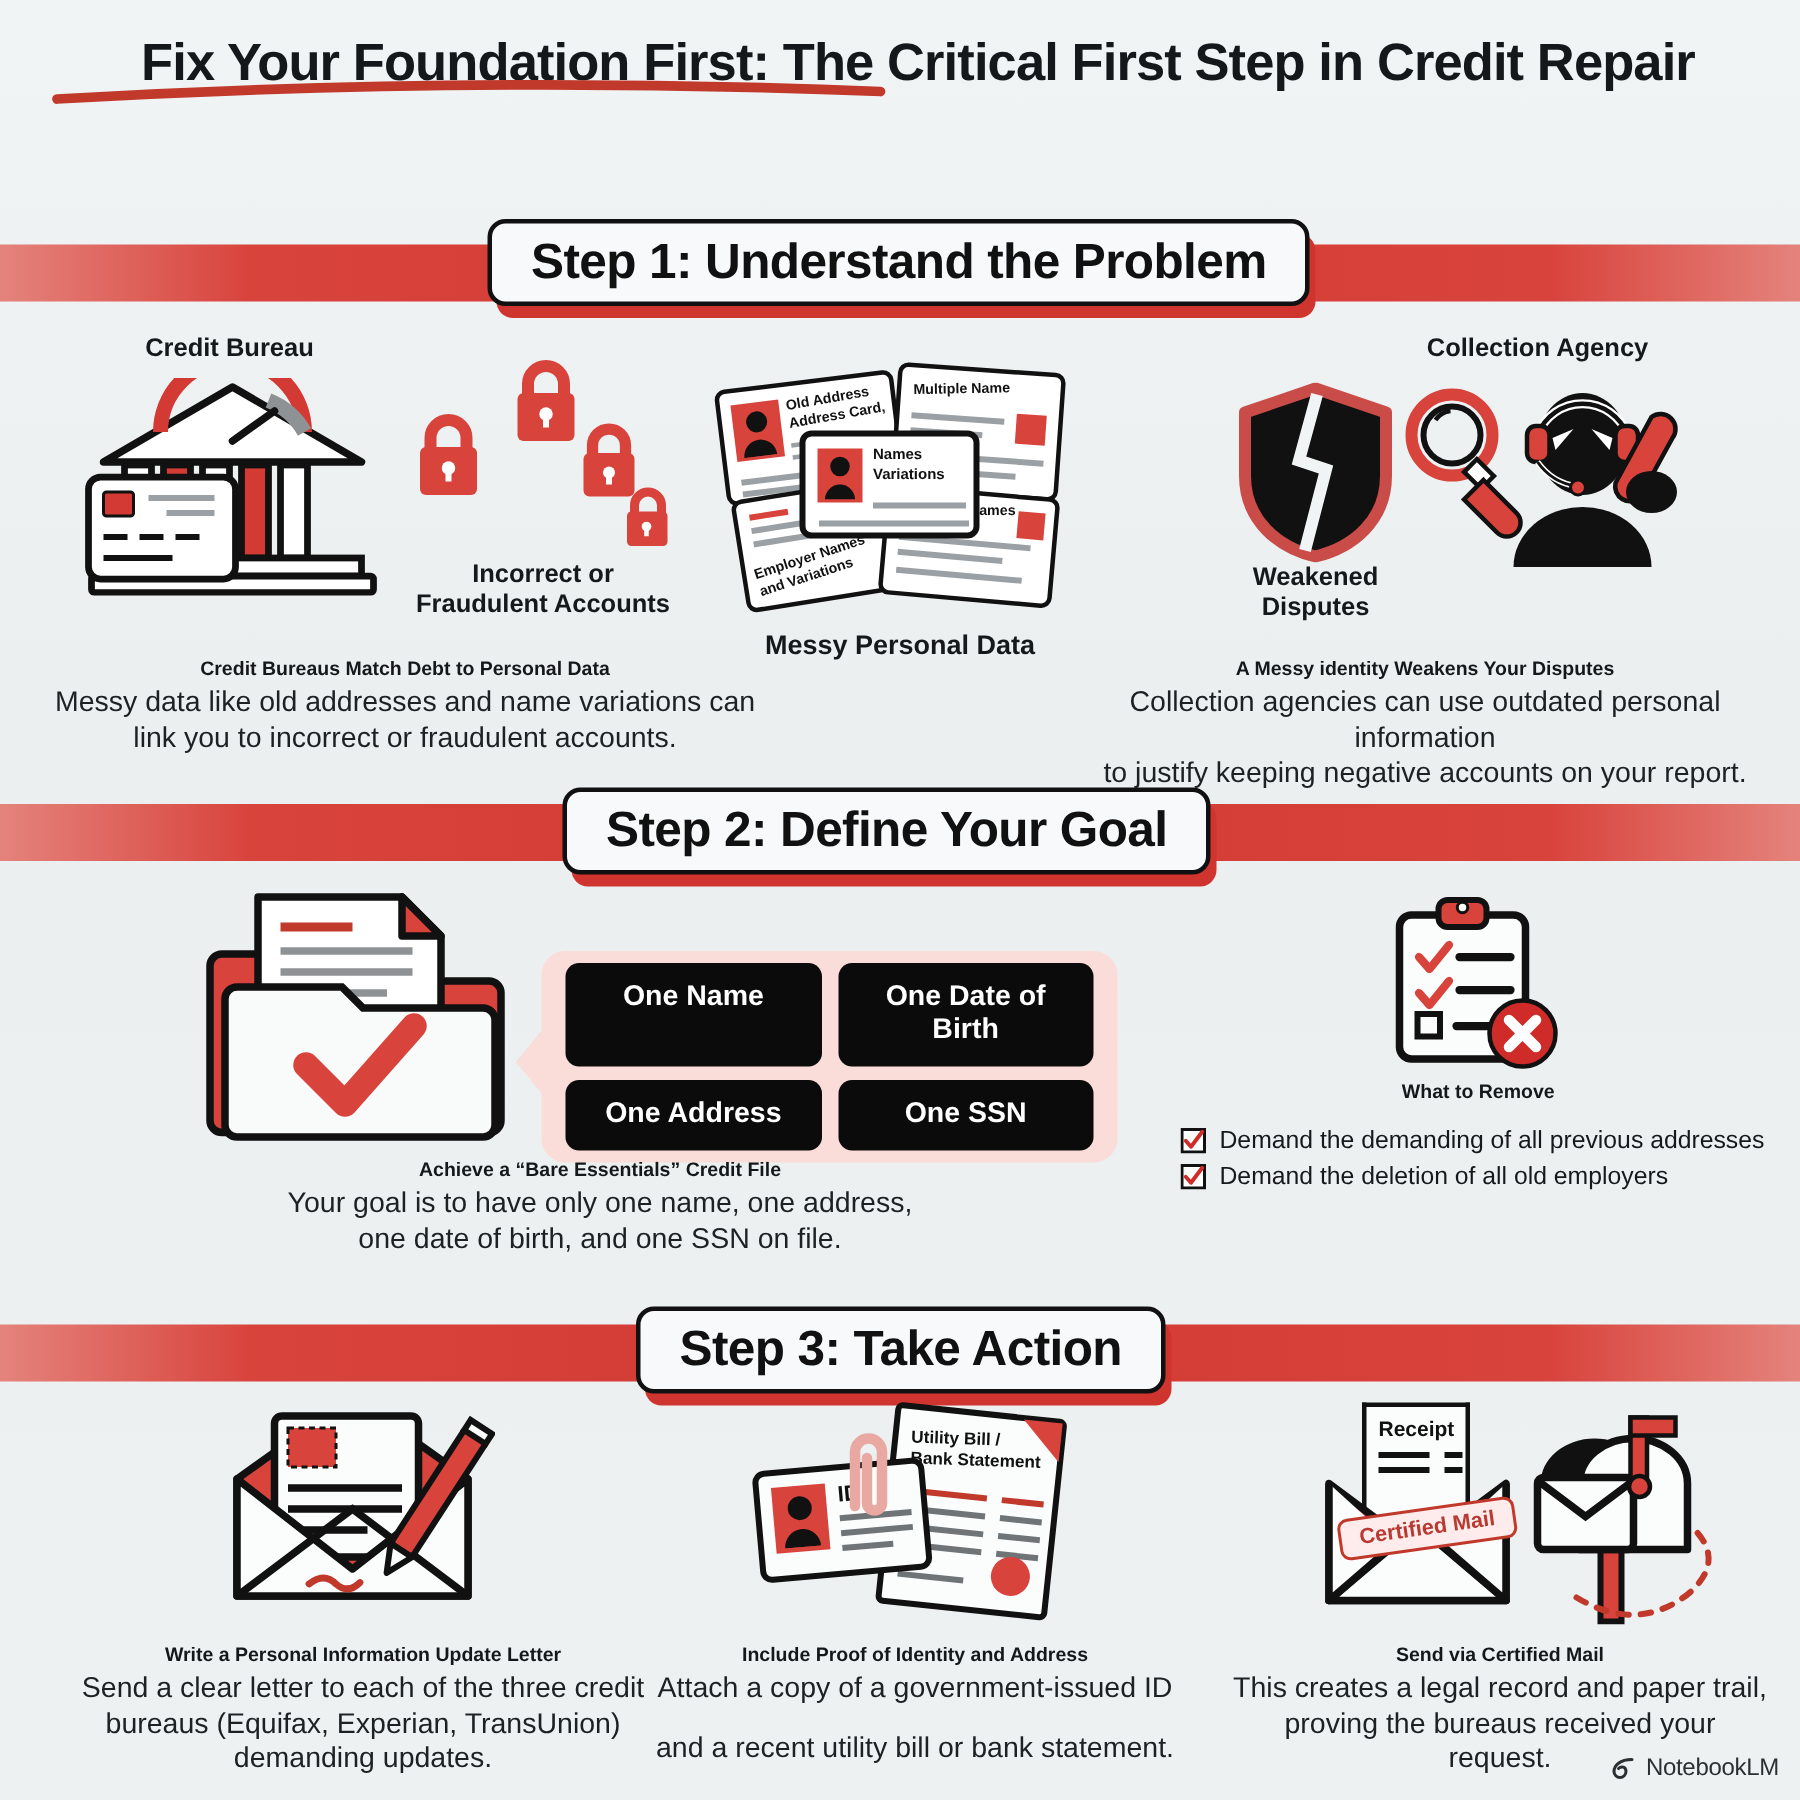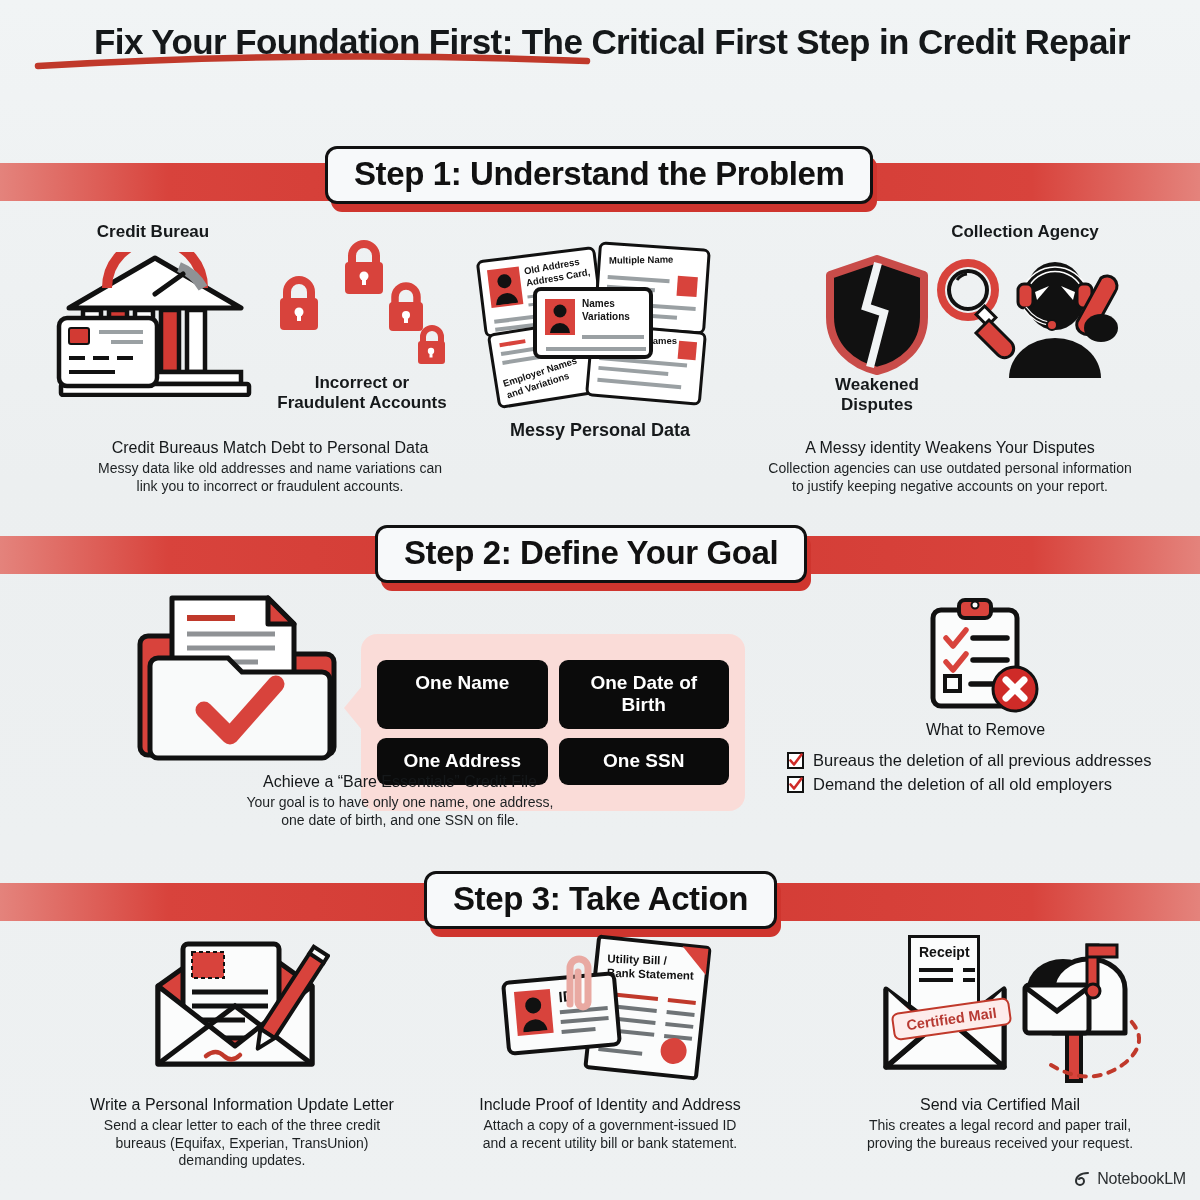--- a/index.html
+++ b/index.html
@@ -38,27 +38,27 @@
     border-radius: 12px;
     padding: 6px 26px 8px 26px;
     box-shadow: 5px 9px 0 -1px #cf352e;
     white-space: nowrap;
   }
   .banner-text { font-size: 33px; font-weight: bold; color: #111; letter-spacing: -0.4px; }
 
   
   .node { position: absolute; text-align: center; }
   .node-label { font-size: 17px; font-weight: bold; color: #16191b; line-height: 1.15; }
-  .card-head { font-size: 16px; font-weight: normal; color: #15181a; line-height: 1.2; }
-  .card-body { font-size: 14px; color: #1d2123; line-height: 1.26; margin-top: 3px; }
+  .card-head { font-size: 13px; font-weight: bold; color: #15181a; line-height: 1.2; }
+  .card-body { font-size: 19px; color: #1d2123; line-height: 1.26; margin-top: 3px; }
 
   
   .chipwrap {
     position: absolute; background: #fadcd8; border-radius: 16px;
-    padding: 26px 16px; display: grid; grid-template-columns: 1fr 1fr; gap: 9px 11px;
+    padding: 8px 16px; display: grid; grid-template-columns: 1fr 1fr; gap: 9px 11px;
   }
   .chipwrap:before {
     content:""; position:absolute; left:-17px; top:52px;
     border-top: 22px solid transparent; border-bottom: 22px solid transparent;
     border-right: 18px solid #fadcd8;
   }
   .chip {
     background: #0b0b0b; color: #fff; border-radius: 9px;
     font-size: 19px; font-weight: bold; text-align: center;
     padding: 12px 8px 13px 8px;
@@ -305,21 +305,21 @@
   <div class="node" style="left:898px; top:720px; width:175px">
     <div class="card-head">What to Remove</div>
   </div>
 
   <div class="checklist" style="left:787px; top:751px">
     <div class="check-row">
       <span class="cbox"><svg viewBox="0 0 17 17" width="17" height="17">
             <rect x="1" y="1" width="15" height="15" fill="#fff" stroke="#111" stroke-width="2"></rect>
             <path d="M3.5 8.5 L7 12.5 L14.5 2.5" fill="none" stroke="#cf2b28" stroke-width="2.6" stroke-linecap="round" stroke-linejoin="round"></path>
           </svg></span>
-      <span class="check-text">Bureaus the deletion of all previous addresses</span>
+      <span class="check-text">Demand the demanding of all previous addresses</span>
     </div>
     <div class="check-row">
       <span class="cbox"><svg viewBox="0 0 17 17" width="17" height="17">
             <rect x="1" y="1" width="15" height="15" fill="#fff" stroke="#111" stroke-width="2"></rect>
             <path d="M3.5 8.5 L7 12.5 L14.5 2.5" fill="none" stroke="#cf2b28" stroke-width="2.6" stroke-linecap="round" stroke-linejoin="round"></path>
           </svg></span>
       <span class="check-text">Demand the deletion of all old employers</span>
     </div>
   </div>
 
@@ -383,21 +383,21 @@
       <div style="position:absolute; left:52px; top:50px; width:34px; height:3.5px; background:#6f7477"></div>
     </div>
 
     <svg style="position:absolute; left:66px; top:12px" width="46" height="62" viewBox="0 0 46 62">
       <path d="M14 52 V16 a9 9 0 0 1 18 0 v34 a5 5 0 0 1 -10 0 V20" fill="none" stroke="#e9a9a2" stroke-width="7" stroke-linecap="round"></path>
     </svg>
   </div>
   <div class="node" style="left:430px; top:1095px; width:360px">
     <div class="card-head">Include Proof of Identity and Address</div>
     <div class="card-body">Attach a copy of a government-issued ID</div>
-    <div class="card-body" style="margin-top:0">and a recent utility bill or bank statement.</div>
+    <div class="card-body" style="margin-top:16px">and a recent utility bill or bank statement.</div>
   </div>
 
   <div style="position:absolute; left:880px; top:935px; width:270px; height:150px">
 
     <div style="position:absolute; left:28px; top:0px; width:72px; height:78px; background:#fbfcfc; border:3.5px solid #111; border-bottom:none">
       <div style="position:absolute; left:8px; top:6px; font-size:14px; font-weight:bold; color:#111">Receipt</div>
       <div style="position:absolute; left:8px; top:30px; width:34px; height:4px; background:#111"></div>
       <div style="position:absolute; left:52px; top:30px; width:12px; height:4px; background:#111"></div>
       <div style="position:absolute; left:8px; top:40px; width:34px; height:4px; background:#111"></div>
       <div style="position:absolute; left:52px; top:40px; width:12px; height:4px; background:#111"></div>

